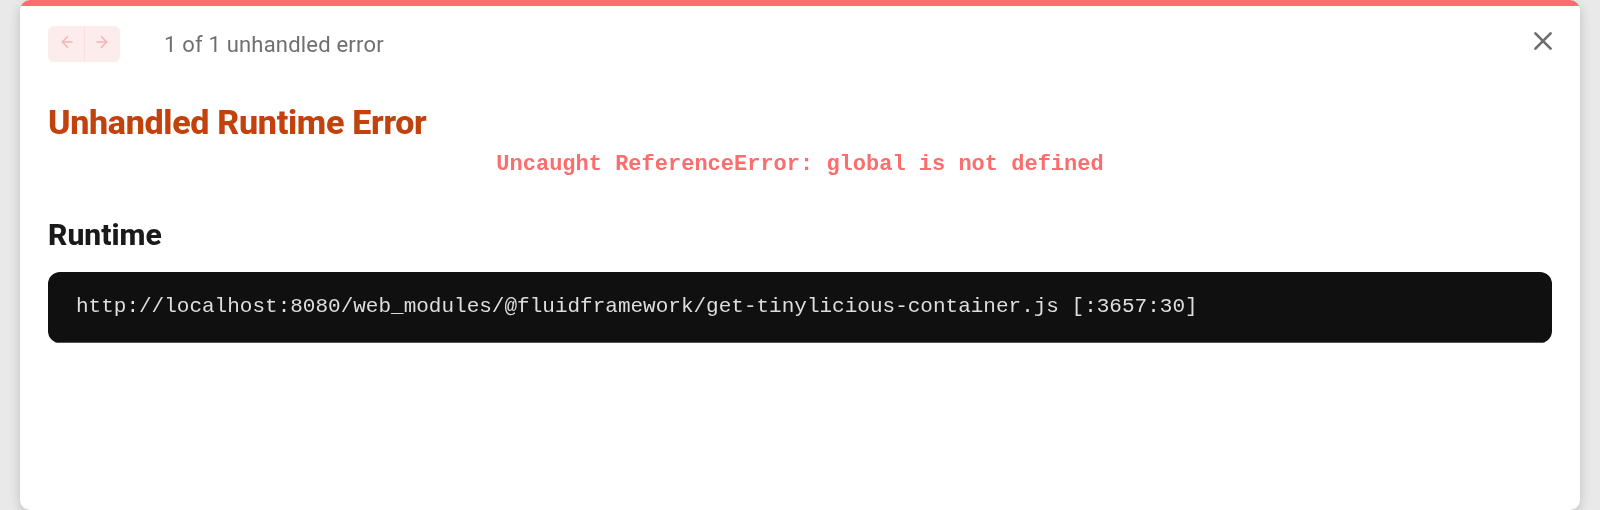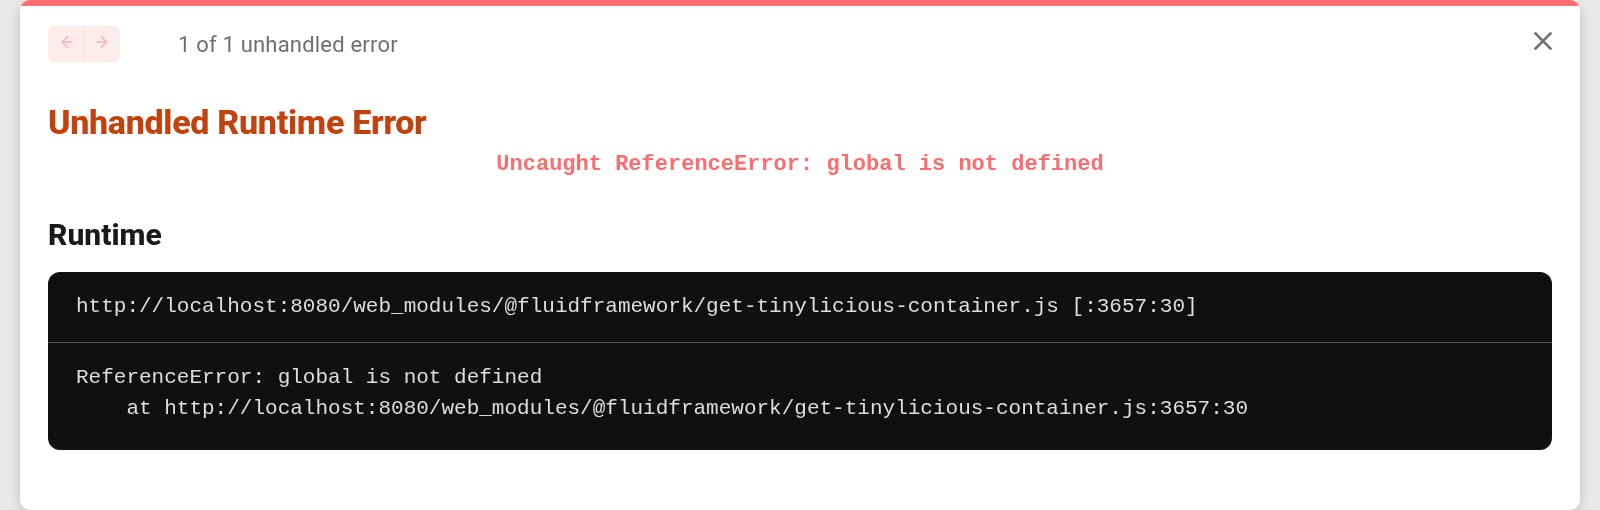--- a/index.html
+++ b/index.html
@@ -47,21 +47,21 @@
       align-items: center;
       justify-content: center;
       cursor: pointer;
       color: #f7b4b4;
     }
     .nav-btn + .nav-btn {
       border-left: 1px solid #fbdede;
     }
     .nav-btn svg { width: 18px; height: 18px; stroke: currentColor; stroke-width: 2.2; fill: none; }
     .counter {
-      margin-left: 58px;
+      margin-left: 44px;
       color: #6f6f6f;
       font-size: 22px;
       letter-spacing: 0.2px;
     }
     .close-btn {
       position: absolute;
       top: 22px;
       right: 22px;
       width: 30px;
       height: 30px;
@@ -152,20 +152,16 @@
 
     <h1 class="title">Unhandled Runtime Error</h1>
     <div class="err-msg">Uncaught ReferenceError: global is not defined</div>
 
     <h2 class="source-heading">Runtime</h2>
 
     <div class="code-block">
       <div class="code-top">
         <div class="mono">http://localhost:8080/web_modules/@fluidframework/get-tinylicious-container.js [:3657:30]</div>
       </div>
-      <div class="code-body">
-        <div class="mono">ReferenceError: global is not defined
-    at http://localhost:8080/web_modules/@fluidframework/get-tinylicious-container.js:3657:30</div>
-      </div>
     </div>
 
   </div>
 </div>
 
 </body></html>

